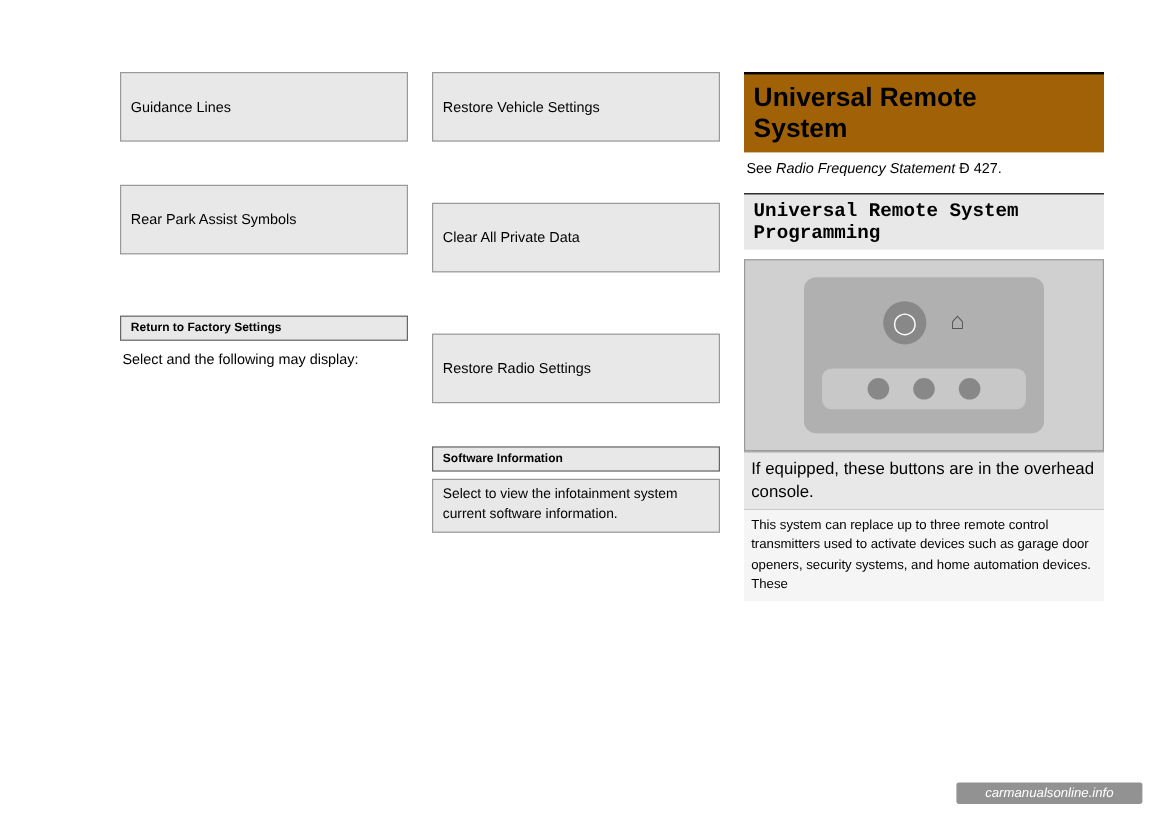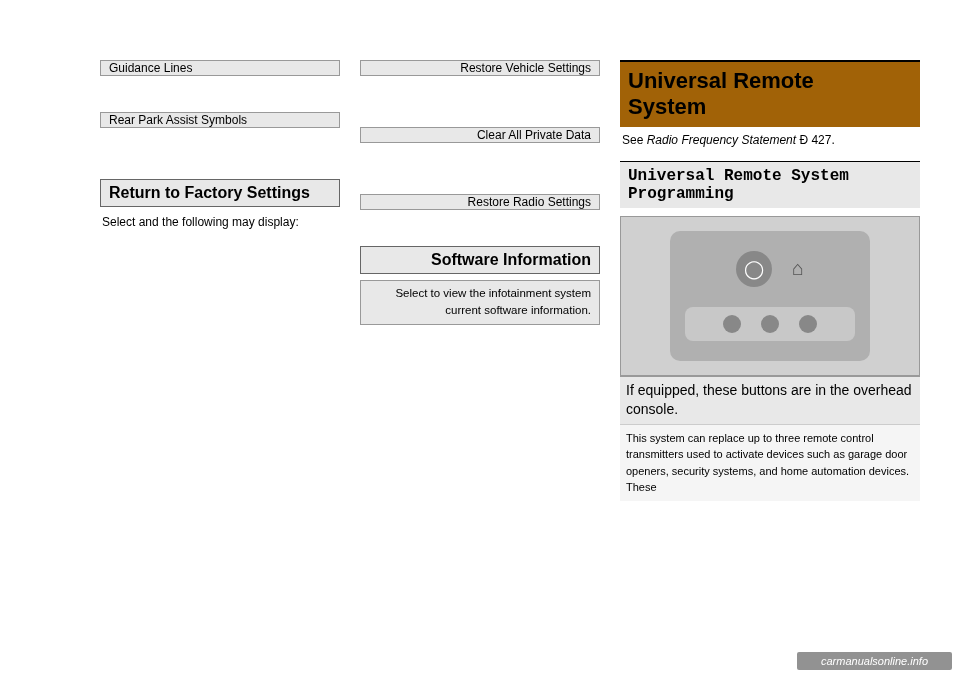--- a/index.html
+++ b/index.html
@@ -27,45 +27,44 @@
       width: 260px;
       flex-shrink: 0;
       padding-right: 20px;
     }
 
     
     .mid-col {
       width: 260px;
       flex-shrink: 0;
       padding-right: 20px;
-      text-align: right;
     }
 
     
     .right-col {
       flex: 1;
       background: #fff;
     }
 
     .section-box {
       background: #e8e8e8;
       border: 1px solid #999;
-      padding: 0 8px;
+      padding: 21px 8px;
       font-size: 12px;
       font-weight: normal;
       margin-bottom: 6px;
       display: inline-block;
       width: 100%;
     }
 
     .section-box-bold {
       background: #e8e8e8;
       border: 1px solid #666;
       padding: 4px 8px;
-      font-size: 16px;
+      font-size: 10px;
       font-weight: bold;
       margin-bottom: 6px;
       display: inline-block;
       width: 100%;
     }
 
     .section-text {
       font-size: 12px;
       line-height: 1.5;
       margin-bottom: 10px;

